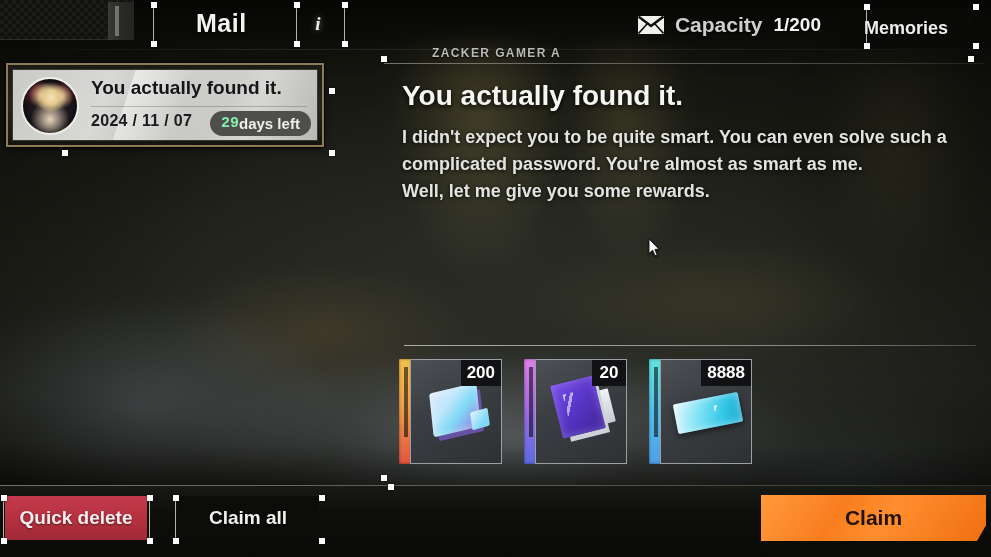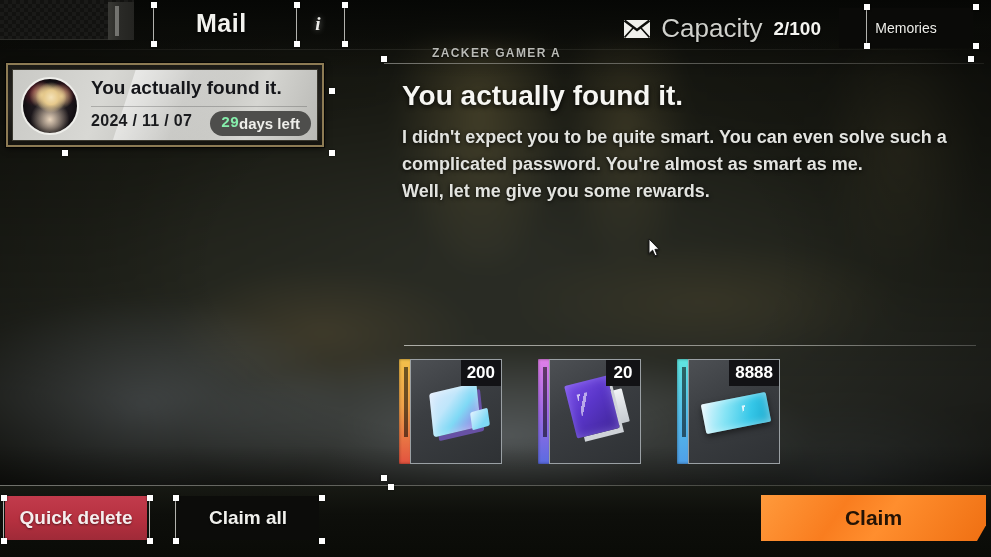--- a/index.html
+++ b/index.html
@@ -83,29 +83,29 @@
     color: #ecece8; font-size: 19px; font-weight: bold; font-style: italic;
     font-family: "Liberation Serif", serif;
     text-shadow: 0 0 6px rgba(255,255,255,0.45);
   }
 
   .cap-wrap {
     position: absolute; right: 170px; top: 13px;
     display: flex; align-items: center; gap: 11px;
   }
   .env-icon { width: 26px; height: 18px; position: relative; display:block; }
-  .cap-label { font-size: 26px; font-weight: normal; color: #cfd0cb; text-shadow: 0 1px 2px #000; }
+  .cap-label { font-size: 21px; font-weight: bold; color: #cfd0cb; text-shadow: 0 1px 2px #000; }
   .cap-value { font-size: 19px; font-weight: bold; color: #f4f4f0; text-shadow: 0 1px 2px #000; }
 
   .memories-btn {
     position: absolute; right: 18px; top: 8px;
     width: 134px; height: 40px;
     background: #0a0a08;
     display: flex; align-items: center; justify-content: center;
-    font-size: 14px; font-weight: normal; color: #eeeee9;
+    font-size: 18px; font-weight: bold; color: #eeeee9;
     text-shadow: 0 1px 2px #000;
   }
 
   
   .mail-item {
     position: absolute; left: 6px; top: 63px; width: 318px; height: 84px;
     padding: 4px;
     background: linear-gradient(180deg,#1b1a16 0%, #262420 50%, #15140f 100%);
     border: 2px solid #8d7b54;
     box-shadow: 0 0 0 1px rgba(0,0,0,0.6), 0 2px 6px rgba(0,0,0,0.6);
@@ -191,21 +191,21 @@
     white-space: pre-line;
   }
 
   .rewards-divider {
     position: absolute; left: 20px; top: 287px; width: 572px; height: 1px;
     background: linear-gradient(90deg, rgba(215,215,210,0.75), rgba(215,215,210,0.55) 70%, rgba(215,215,210,0.25));
   }
 
   .rewards-row {
     position: absolute; left: 15px; top: 301px;
-    display: flex; gap: 36px;
+    display: flex; gap: 22px;
   }
   .reward {
     position: relative; width: 103px; height: 105px;
     display: flex;
   }
   .reward-bar {
     width: 13px; height: 105px;
     border-radius: 1px;
     box-shadow: inset 0 0 3px rgba(0,0,0,0.5);
   }
@@ -345,21 +345,21 @@
 
     <div class="cap-wrap">
       <span class="env-icon">
         <svg width="26" height="18" viewBox="0 0 26 18">
           <rect x="0.5" y="0.5" width="25" height="17" fill="#f0f0ec" stroke="#f0f0ec"></rect>
           <path d="M0.5 0.5 L13 10 L25.5 0.5" fill="none" stroke="#0c0d0a" stroke-width="2.4"></path>
           <path d="M0.5 17.5 L9 8 M25.5 17.5 L17 8" fill="none" stroke="#0c0d0a" stroke-width="1.6"></path>
         </svg>
       </span>
       <span class="cap-label">Capacity</span>
-      <span class="cap-value">2/100</span>
+      <span class="cap-value">1/200</span>
     </div>
 
     <div class="memories-btn">Memories</div>
   </div>
   <div class="topbar-hair"></div>
 
   <div class="sel-line-v" style="left:153px; top:4px; height:40px;"></div>
   <div class="sel-dot" style="left:151px; top:2px;"></div>
   <div class="sel-dot" style="left:151px; top:41px;"></div>
   <div class="sel-line-v" style="left:296px; top:4px; height:40px;"></div>

